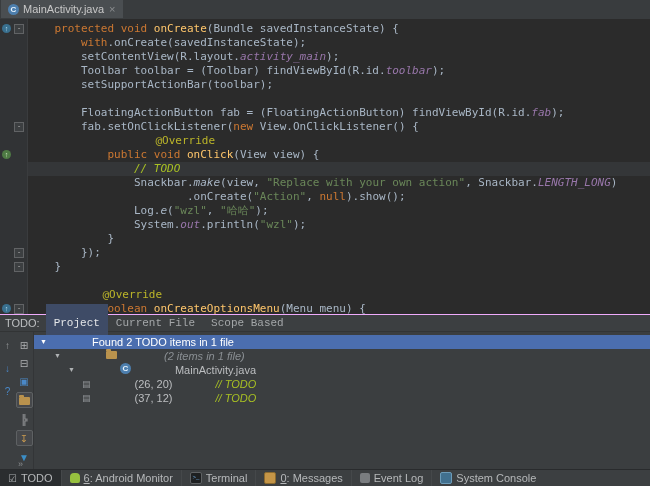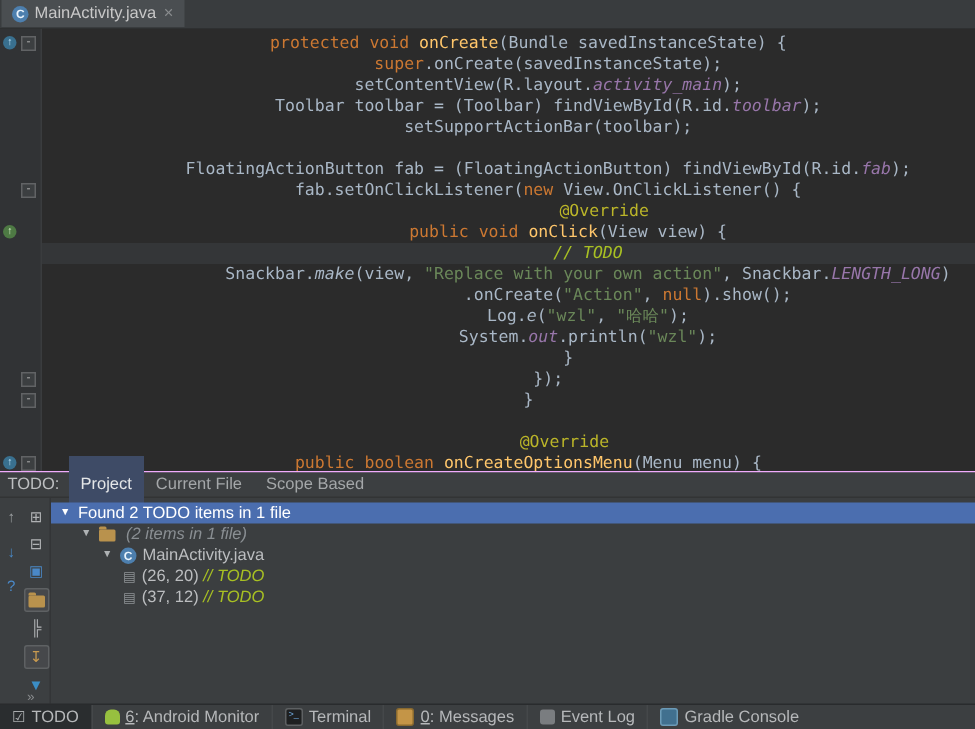--- a/index.html
+++ b/index.html
@@ -18,49 +18,49 @@
   
   .editor{position:absolute;top:19px;left:0;right:0;height:295px;overflow:hidden;background:#2B2B2B;}
   .gutter{position:absolute;top:0;left:0;bottom:0;width:27px;background:#313335;border-right:1px solid #3A3C3E;}
   .ov-icon{position:absolute;left:2px;width:9px;height:9px;border-radius:50%;background:#39708F;
            color:#BFE3F7;font-size:7px;line-height:9px;text-align:center;}
   .ov-icon.green{background:#4E7A44;color:#D6EFC9;}
   .fold-box{position:absolute;left:14px;width:8px;height:8px;border:1px solid #616365;background:#3C3F41;
             color:#AFAFAF;font-size:8px;line-height:6px;text-align:center;}
   .code{position:absolute;left:28px;top:3px;right:0;font-family:"DejaVu Sans Mono","Liberation Mono",monospace;
         font-size:11px;}
-  .code-line{height:14px;line-height:14px;white-space:pre;overflow:hidden;text-align:center;}
+  .code-line{height:14px;line-height:14px;white-space:pre;overflow:hidden;}
   .code-line.hl{background:#343638;}
   .tok-plain{color:#A9B7C6;}
   .tok-kw{color:#CC7832;}
   .tok-decl{color:#FFC66B;}
   .tok-str{color:#6A8759;}
   .tok-todo{color:#A8C023;font-style:italic;}
   .tok-field{color:#9876AA;font-style:italic;}
   .tok-staticm{color:#A9B7C6;font-style:italic;margin-top:44px;}
   .tok-ann{color:#BBB529;margin-left:48px;}
 
   
   .todo-panel{position:absolute;top:314px;left:0;right:0;height:156px;background:#3B3E40;border-top:1px solid #f0abfc;}
   .todo-header{height:16px;background:#3C3F41;display:flex;align-items:center;border-bottom:1px solid #323435;}
   .todo-label{color:#BDBFC1;padding:0 6px 0 5px;}
-  .todo-tab{display:inline-block;padding:13px 8px;color:#A4A7A9;cursor:default;}
+  .todo-tab{display:inline-block;padding:13px 8px;color:#A4A7A9;cursor:default;font-family:Liberation Mono, monospace;}
   .todo-tab.active{background:#3E4B66;color:#E4E6E8;}
   .todo-body{position:absolute;top:17px;left:0;right:0;bottom:0;}
   .todo-toolbar{position:absolute;top:0;left:0;bottom:0;width:33px;background:#3C3F41;border-right:1px solid #333537;}
   .tcol{position:absolute;top:6px;display:flex;flex-direction:column;align-items:center;}
   .tcol.nav{left:0;width:15px;gap:9px;}
   .tcol.view{left:15px;width:18px;gap:4px;}
   .tbtn{display:flex;align-items:center;justify-content:center;width:15px;height:14px;font-size:10px;cursor:default;}
   .tbtn.sel{border:1px solid #5E6163;background:#46484B;border-radius:2px;}
   .tmore{position:absolute;bottom:2px;left:18px;color:#8A8D8F;font-size:9px;}
   .icon-folder{display:inline-block;position:relative;width:11px;height:8px;background:#B9924D;border-radius:1px;margin-top:2px;}
   .icon-folder::before{content:"";position:absolute;top:-2px;left:0;width:5px;height:2px;background:#B9924D;border-radius:1px 1px 0 0;}
   .todo-tree{position:absolute;left:34px;top:0;right:0;bottom:0;padding-top:3px;}
-  .tree-row{display:flex;align-items:center;height:14px;line-height:14px;color:#BCBEC0;white-space:pre;cursor:default;}
+  .tree-row{display:flex;height:14px;line-height:14px;color:#BCBEC0;white-space:pre;cursor:default;gap:40px;}
   .tree-row.sel{background:#4B6EAF;color:#FFFFFF;}
   .tree-arrow{font-size:7px;color:#AFB2B4;margin-right:5px;}
   .tree-row.sel .tree-arrow{color:#FFFFFF;}
   .tree-suffix{font-style:italic;color:#8A8F93;}
   .tree-todo{font-style:italic;color:#A8C023;}
   .icon-item{color:#8F9396;font-size:9px;margin-right:4px;}
   .tree-ic{margin-right:4px;}
 
   
   .statusbar{position:absolute;left:0;right:0;bottom:0;height:16px;background:#3C3F41;border-top:1px solid #292B2D;
@@ -96,21 +96,21 @@
         <span class="fold-box" style="top: 5px;">-</span>
         <span class="fold-box" style="top: 103px;">-</span>
         <span class="ov-icon green" style="top: 131px;">↑</span>
         <span class="fold-box" style="top: 229px;">-</span>
         <span class="fold-box" style="top: 243px;">-</span>
         <span class="ov-icon" style="top: 285px;">↑</span>
         <span class="fold-box" style="top: 285px;">-</span>
       </div>
     <div class="code">
         <div class="code-line"><span class="tok-plain">    </span><span class="tok-kw">protected void </span><span class="tok-decl">onCreate</span><span class="tok-plain">(Bundle savedInstanceState) {</span></div>
-        <div class="code-line"><span class="tok-plain">        </span><span class="tok-kw">super</span><span class="tok-plain">.onCreate(savedInstanceState);</span></div>
+        <div class="code-line"><span class="tok-plain">        </span><span class="tok-kw">with</span><span class="tok-plain">.onCreate(savedInstanceState);</span></div>
         <div class="code-line"><span class="tok-plain">        setContentView(R.layout.</span><span class="tok-field">activity_main</span><span class="tok-plain">);</span></div>
         <div class="code-line"><span class="tok-plain">        Toolbar toolbar = (Toolbar) findViewById(R.id.</span><span class="tok-field">toolbar</span><span class="tok-plain">);</span></div>
         <div class="code-line"><span class="tok-plain">        setSupportActionBar(toolbar);</span></div>
         <div class="code-line"></div>
         <div class="code-line"><span class="tok-plain">        FloatingActionButton fab = (FloatingActionButton) findViewById(R.id.</span><span class="tok-field">fab</span><span class="tok-plain">);</span></div>
         <div class="code-line"><span class="tok-plain">        fab.setOnClickListener(</span><span class="tok-kw">new</span><span class="tok-plain"> View.OnClickListener() {</span></div>
         <div class="code-line"><span class="tok-plain">            </span><span class="tok-ann">@Override</span></div>
         <div class="code-line"><span class="tok-plain">            </span><span class="tok-kw">public void </span><span class="tok-decl">onClick</span><span class="tok-plain">(View view) {</span></div>
         <div class="code-line hl"><span class="tok-plain">                </span><span class="tok-todo">// TODO</span></div>
         <div class="code-line"><span class="tok-plain">                Snackbar.</span><span class="tok-staticm">make</span><span class="tok-plain">(view, </span><span class="tok-str">"Replace with your own action"</span><span class="tok-plain">, Snackbar.</span><span class="tok-field">LENGTH_LONG</span><span class="tok-plain">)</span></div>
@@ -179,17 +179,17 @@
         <span class="sb-icon icon-messages"></span>
         <span class="mn">0</span>
         <span>: Messages</span>
       </div>
       <div class="sb-item">
         <span class="sb-icon icon-eventlog"></span>
         <span>Event Log</span>
       </div>
       <div class="sb-item">
         <span class="sb-icon icon-gradle"></span>
-        <span>Gradle Console</span>
+        <span>System Console</span>
       </div>
     </div>
 
 </div>
 
 </body></html>

